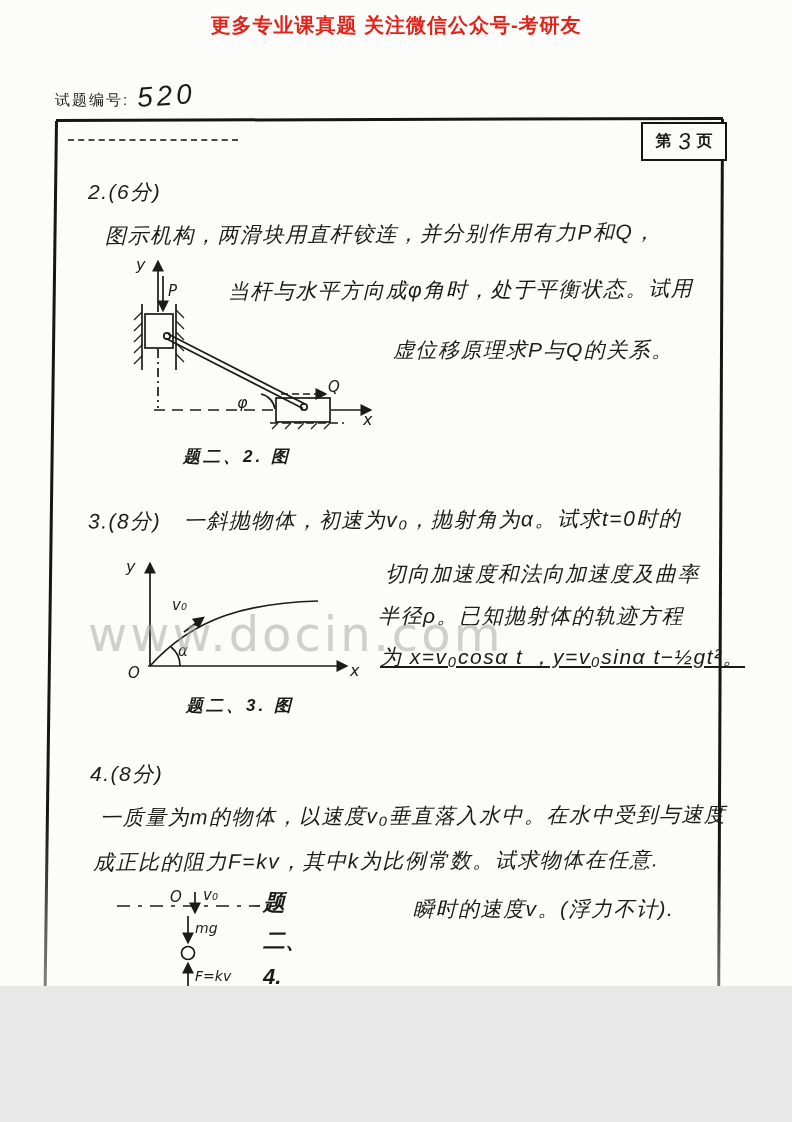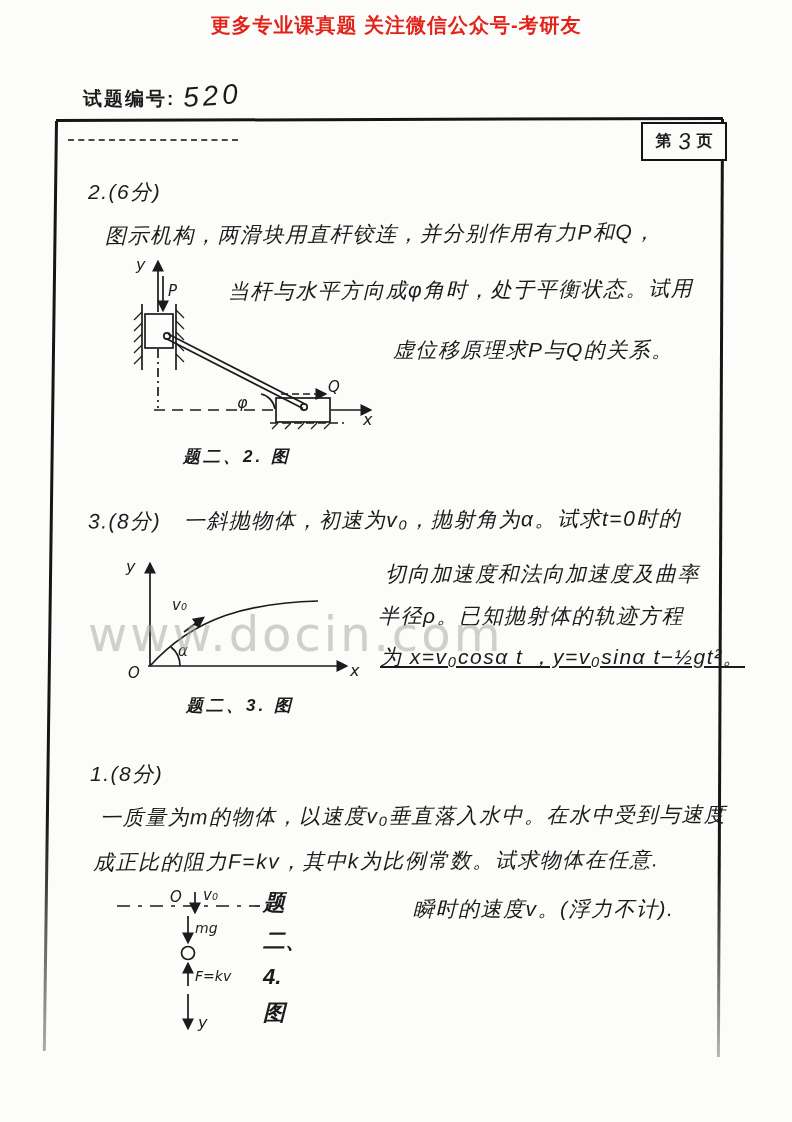--- a/index.html
+++ b/index.html
@@ -1,29 +1,29 @@
 <!DOCTYPE html>
 <html><head>
 <meta charset="utf-8">
 <style>
   html,body{margin:0;padding:0;background:#e8e8e8;}
   .page{
-    position:relative;width:792px;height:1122px;margin:0 auto;
+    position:relative;width:792px;height:986px;margin:0 auto;
     background:#fcfcfa;overflow:hidden;
     font-family:"Liberation Sans","DejaVu Sans",sans-serif;
     color:#1b1b1b;
   }
   
   .promo{
     position:absolute;top:12px;left:0;width:100%;text-align:center;
     color:#e2231a;font-size:20px;font-weight:bold;letter-spacing:1px;
   }
   
   .paper-no{position:absolute;top:80px;left:55px;}
-  .paper-no-label{font-size:19px;font-weight:bold;letter-spacing:2px;margin-left:28px;}
+  .paper-no-label{font-size:15px;font-weight:normal;letter-spacing:2px;}
   .paper-no-value{
     display:inline-block;font-size:28px;font-style:italic;margin-left:8px;
     transform:rotate(-4deg);letter-spacing:4px;
   }
   
   .frame-top{
     position:absolute;left:56px;top:119px;width:667px;height:3px;
     background:#151515;transform:rotate(-0.18deg);transform-origin:left center;
   }
   .frame-left{
@@ -160,21 +160,21 @@
     <circle cx="97" cy="68" r="2.4" fill="#1b1b1b"></circle>
     <text x="26" y="16" font-size="16">y</text>
     <text x="250" y="120" font-size="16">x</text>
     <text x="28" y="122" font-size="15">O</text>
     <text x="72" y="54" font-size="15">v₀</text>
     <text x="78" y="100" font-size="15">α</text>
   </svg>
 
   <div class="caption" style="left:186px;top:694px;">题二、3. 图</div>
 
-  <div class="line" style="left:90px;top:760px;">1.(8分)</div>
+  <div class="line" style="left:90px;top:760px;">4.(8分)</div>
   <div class="line" style="left:100px;top:802px;transform:rotate(-0.3deg);">一质量为m的物体，以速度v₀垂直落入水中。在水中受到与速度</div>
   <div class="line" style="left:93px;top:847px;transform:rotate(-0.3deg);">成正比的阻力F=kv，其中k为比例常数。试求物体在任意.</div>
   <div class="line" style="left:413px;top:895px;">瞬时的速度v。(浮力不计).</div>
 
   <svg style="left:115px;top:880px;" width="150" height="165" viewBox="0 0 150 165">
     <defs>
       <marker id="a4" viewBox="0 0 10 10" refX="8" refY="5" markerWidth="7" markerHeight="7" orient="auto">
         <path d="M0,0 L10,5 L0,10 z" fill="#1b1b1b"></path>
       </marker>
     </defs>

